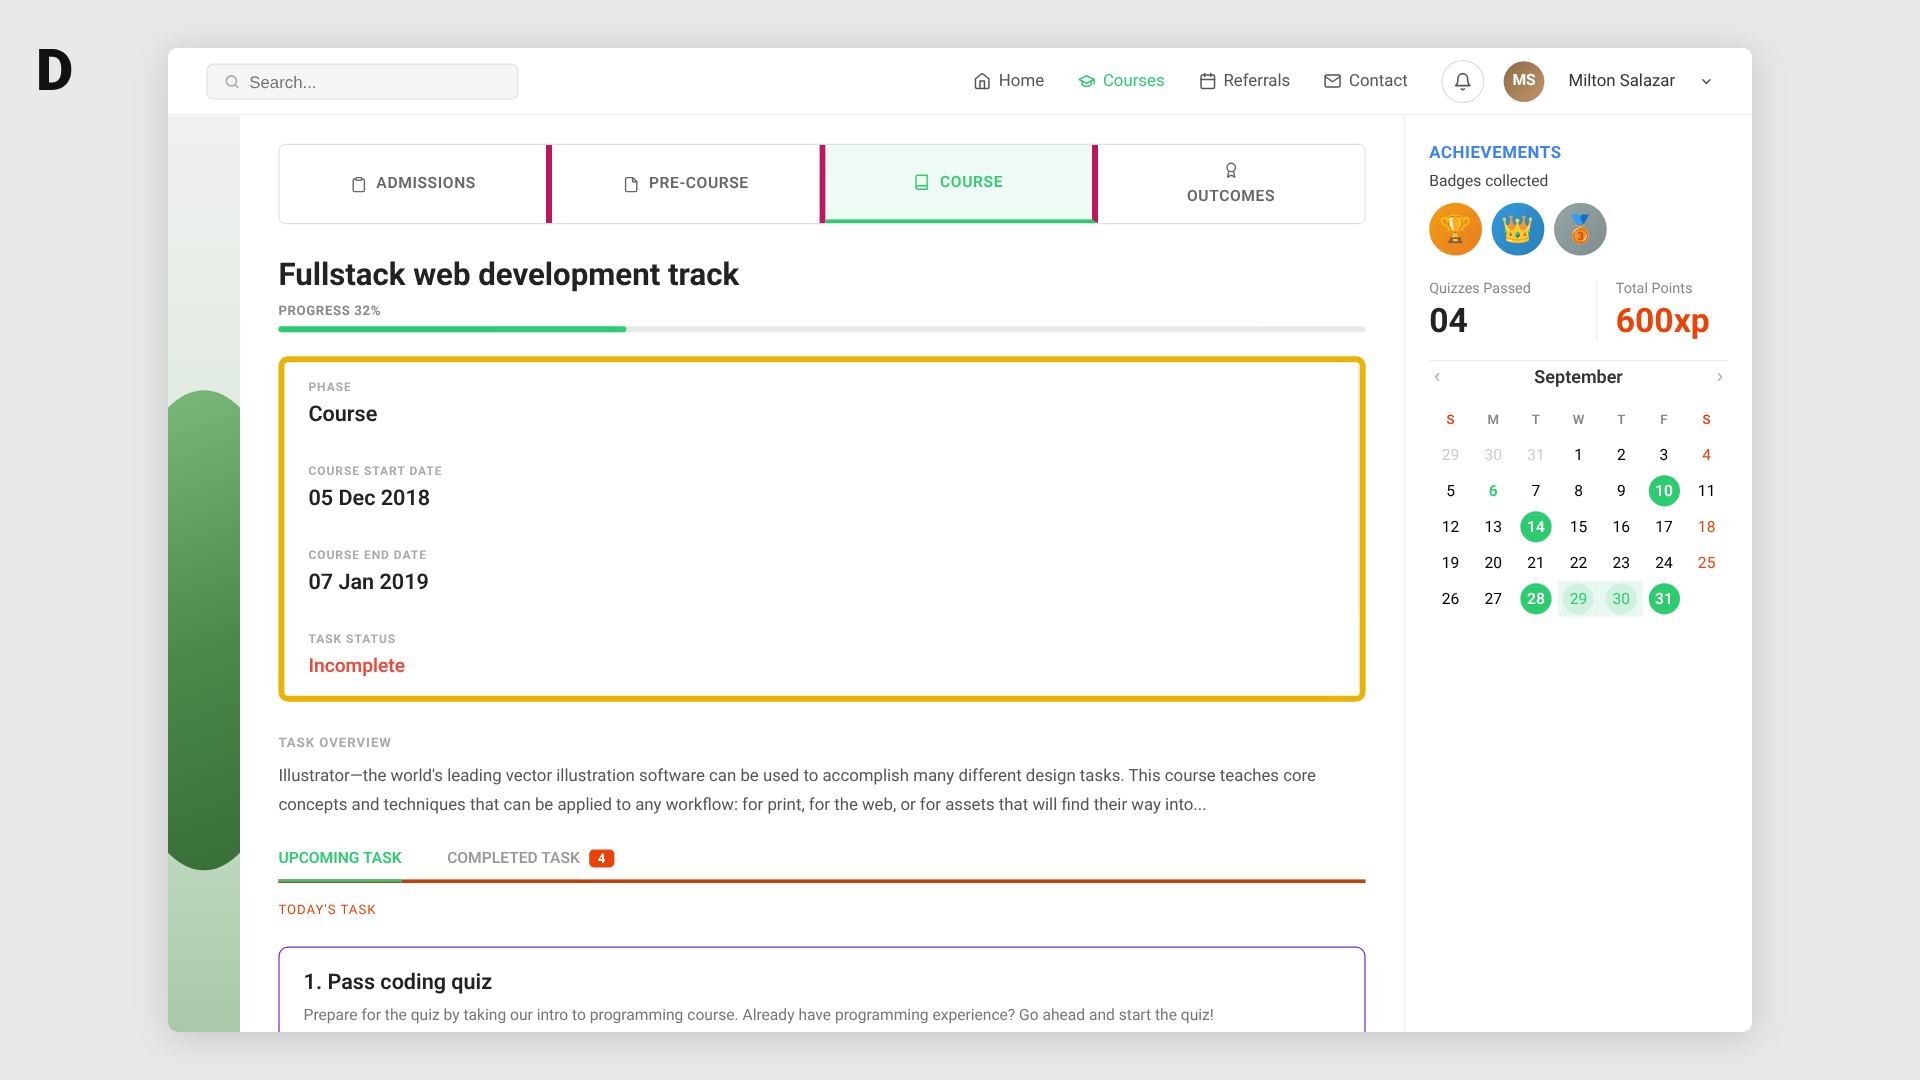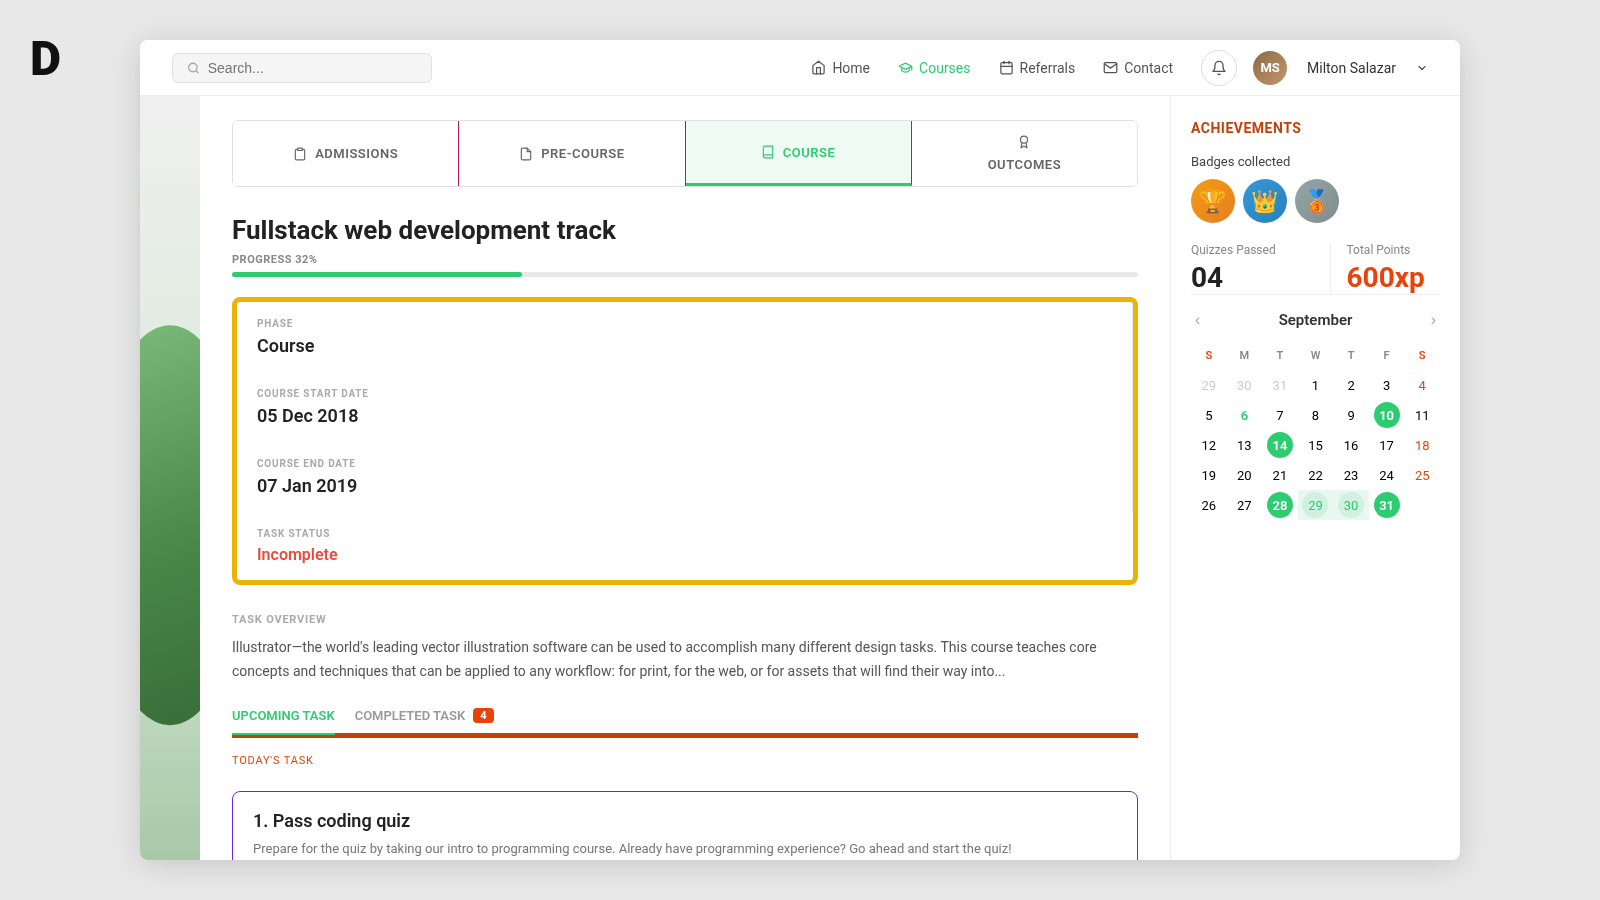--- a/index.html
+++ b/index.html
@@ -182,21 +182,21 @@
       display: flex;
       align-items: center;
       justify-content: center;
       gap: 8px;
       padding: 14px 16px;
       font-size: 13px;
       font-weight: 600;
       letter-spacing: 0.5px;
       color: #666;
       cursor: pointer;
-      border-right: 1px solid #be185d;
+      border-right: 5px solid #be185d;
       background: #fff;
     }
 
     .tab-item:last-child { border-right: none; flex-direction: column; }
 
     .tab-item.active {
       color: #2ecc71;
       background: #f0faf4;
       border-bottom: 3px solid #2ecc71;
     }
@@ -282,22 +282,22 @@
       font-size: 14px;
       color: #555;
       line-height: 1.7;
       margin-bottom: 24px;
     }
 
     
     .task-tabs {
       display: flex;
       align-items: center;
-      gap: 20px;
-      border-bottom: 5px solid #c2410c;
+      gap: 38px;
+      border-bottom: 3px solid #c2410c;
       margin-bottom: 16px;
       text-align: right;
     }
 
     .task-tab {
       font-size: 13px;
       font-weight: 600;
       padding-bottom: 10px;
       cursor: pointer;
       color: #999;
@@ -355,23 +355,23 @@
       width: 290px;
       border-left: 1px solid #eee;
       padding: 24px 20px;
       flex-shrink: 0;
       overflow-y: auto;
     }
 
     .achievements-title {
       font-size: 14px;
       font-weight: 700;
-      color: #c2410c;
+      color: #3b82f6;
       letter-spacing: 0.5px;
-      margin-bottom: 18px;
+      margin-bottom: 8px;
     }
 
     .badges-label {
       font-size: 13px;
       color: #444;
       margin-bottom: 10px;
     }
 
     .badges-row {
       display: flex;
@@ -389,21 +389,22 @@
       font-size: 22px;
     }
 
     .badge-1 { background: linear-gradient(135deg, #f39c12, #e67e22); }
     .badge-2 { background: linear-gradient(135deg, #3498db, #2980b9); }
     .badge-3 { background: linear-gradient(135deg, #95a5a6, #7f8c8d); }
 
     .stats-row {
       display: flex;
       border-bottom: 1px solid #eee;
-      margin-bottom: 12px;
+      padding-bottom: 16px;
+      margin-bottom: 0;
       gap: 45px;
     }
 
     .stat-box {
       flex: 1;
     }
 
     .stat-box + .stat-box {
       border-left: 1px solid #eee;
       padding-left: 16px;

